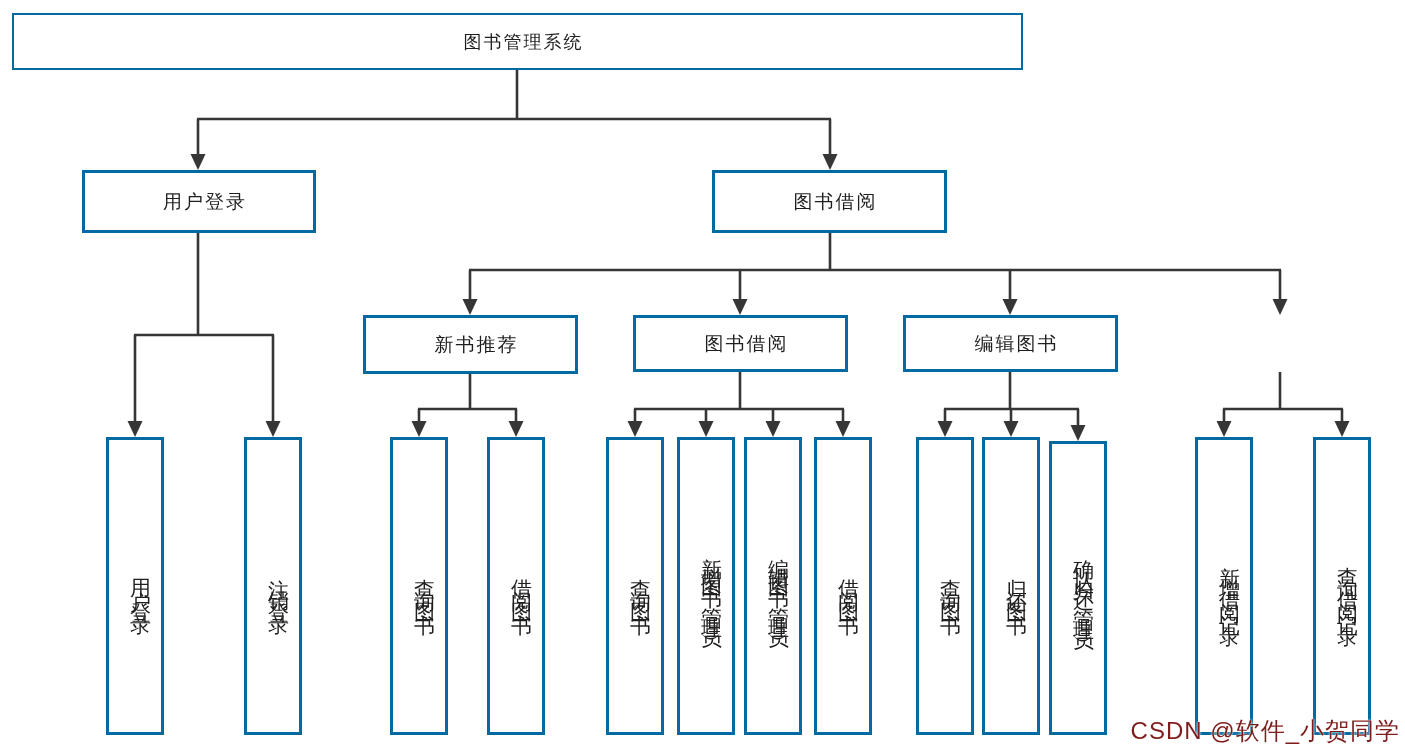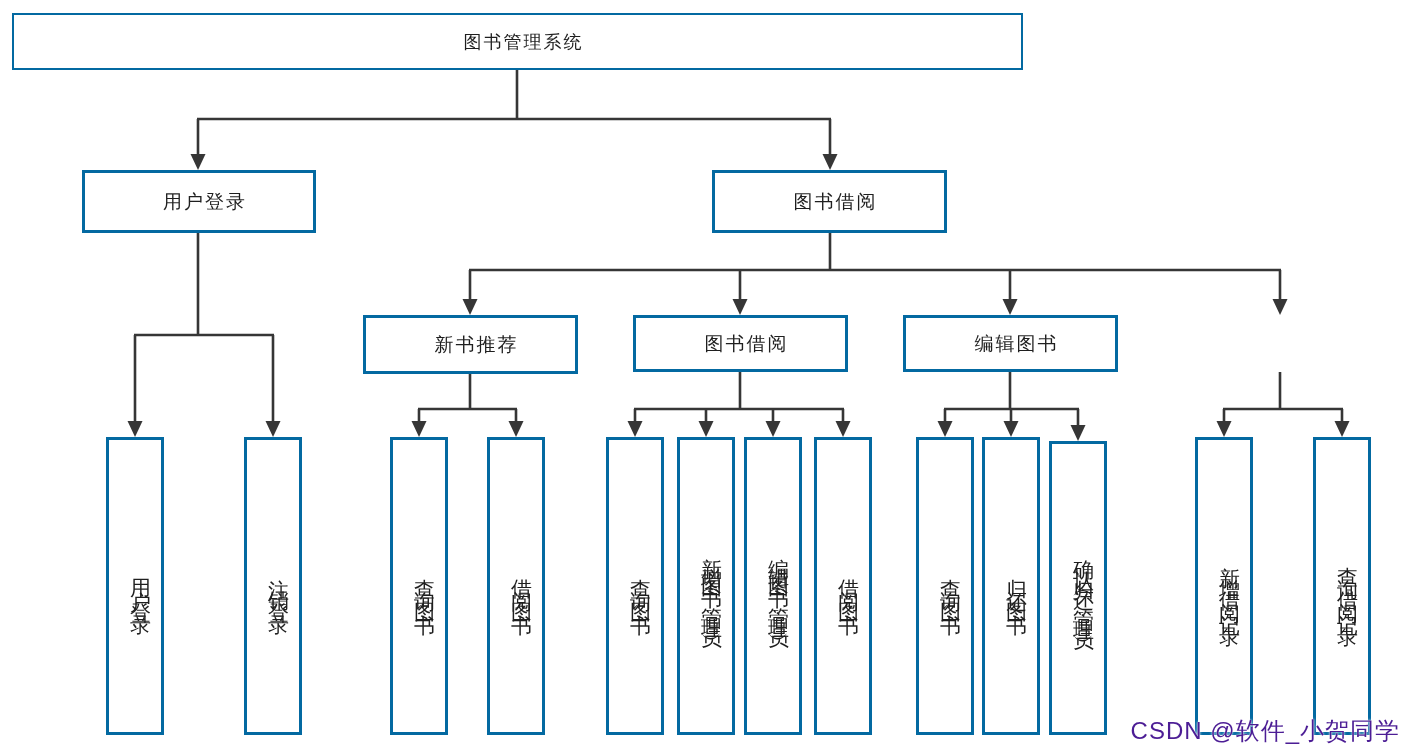--- a/index.html
+++ b/index.html
@@ -53,21 +53,21 @@
   .node.v.tight {
     letter-spacing: 10px;
   }
   .watermark {
     position: absolute;
     right: 5px;
     bottom: 0px;
     font-size: 24px;
     letter-spacing: 1px;
     white-space: nowrap;
-    color: #4c1d95;
+    color: #7f1d1d;
     text-shadow: 0 0 3px #ffffff, 0 0 1px #ffffff;
   }
 </style>
 </head>
 <body>
 
 <div class="canvas">
 
   <svg class="connectors" viewBox="0 0 1405 747" xmlns="http://www.w3.org/2000/svg" aria-hidden="true">
     <g stroke="#363636" stroke-width="2.6" fill="none">

